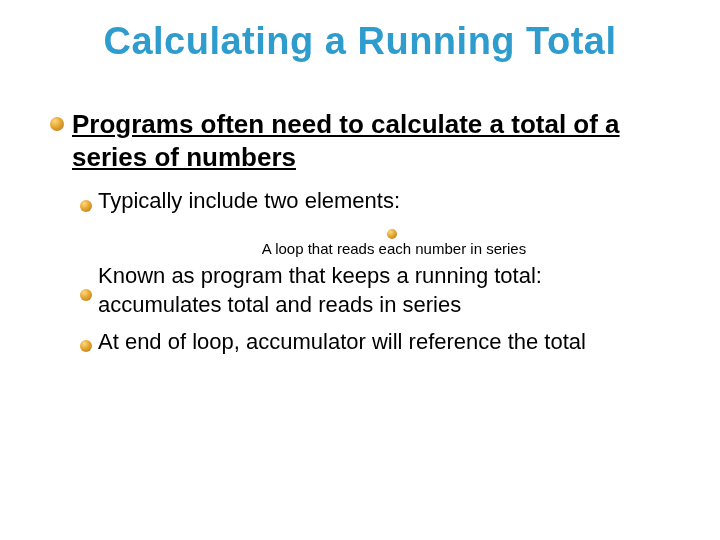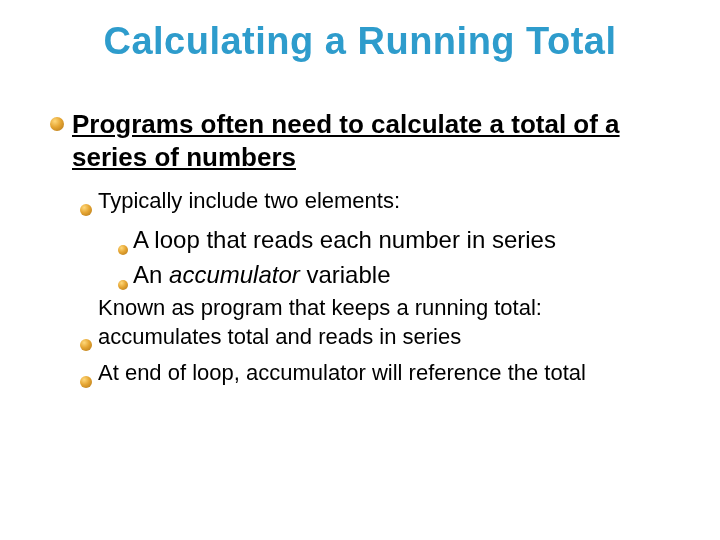--- a/index.html
+++ b/index.html
@@ -51,35 +51,36 @@
       font-size: 26px;
       font-weight: bold;
       color: #000;
       margin-left: 0px;
       margin-bottom: 14px;
       line-height: 1.25;
       text-decoration: underline;
     }
     .l2 {
       display: flex;
-      align-items: flex-end;
+      align-items: center;
       font-size: 22px;
       color: #000;
       margin-left: 30px;
       margin-bottom: 8px;
       line-height: 1.3;
     }
     .l3 {
       display: flex;
-      align-items: flex-end;
-      font-size: 24px;
+      align-items: center;
+      font-size: 15px;
       color: #000;
       margin-left: 68px;
       margin-bottom: 4px;
       line-height: 1.3;
+      flex-direction: column;
     }
     .text { flex: 1; }
     .italic { font-style: italic; }
   </style>
 </head>
 <body>
 
 <div class="slide">
   <h1 class="title">Calculating a Running Total</h1>
 
@@ -91,26 +92,20 @@
   <div class="l2">
     <span class="bullet-icon sm"></span>
     <span class="text">Typically include two elements:</span>
   </div>
 
   <div class="l3">
     <span class="bullet-icon xs"></span>
     <span class="text">A loop that reads each number in series</span>
   </div>
 
-  <div class="l3">
-    <span class="bullet-icon xs"></span>
-    <span class="text">
-      <span>An </span><span class="italic">accumulator</span><span> variable</span>
-    </span>
-  </div>
 
   <div class="l2">
     <span class="bullet-icon sm"></span>
     <span class="text">Known as program that keeps a running total: accumulates total and reads in series</span>
   </div>
 
   <div class="l2">
     <span class="bullet-icon sm"></span>
     <span class="text">At end of loop, accumulator will reference the total</span>
   </div>

